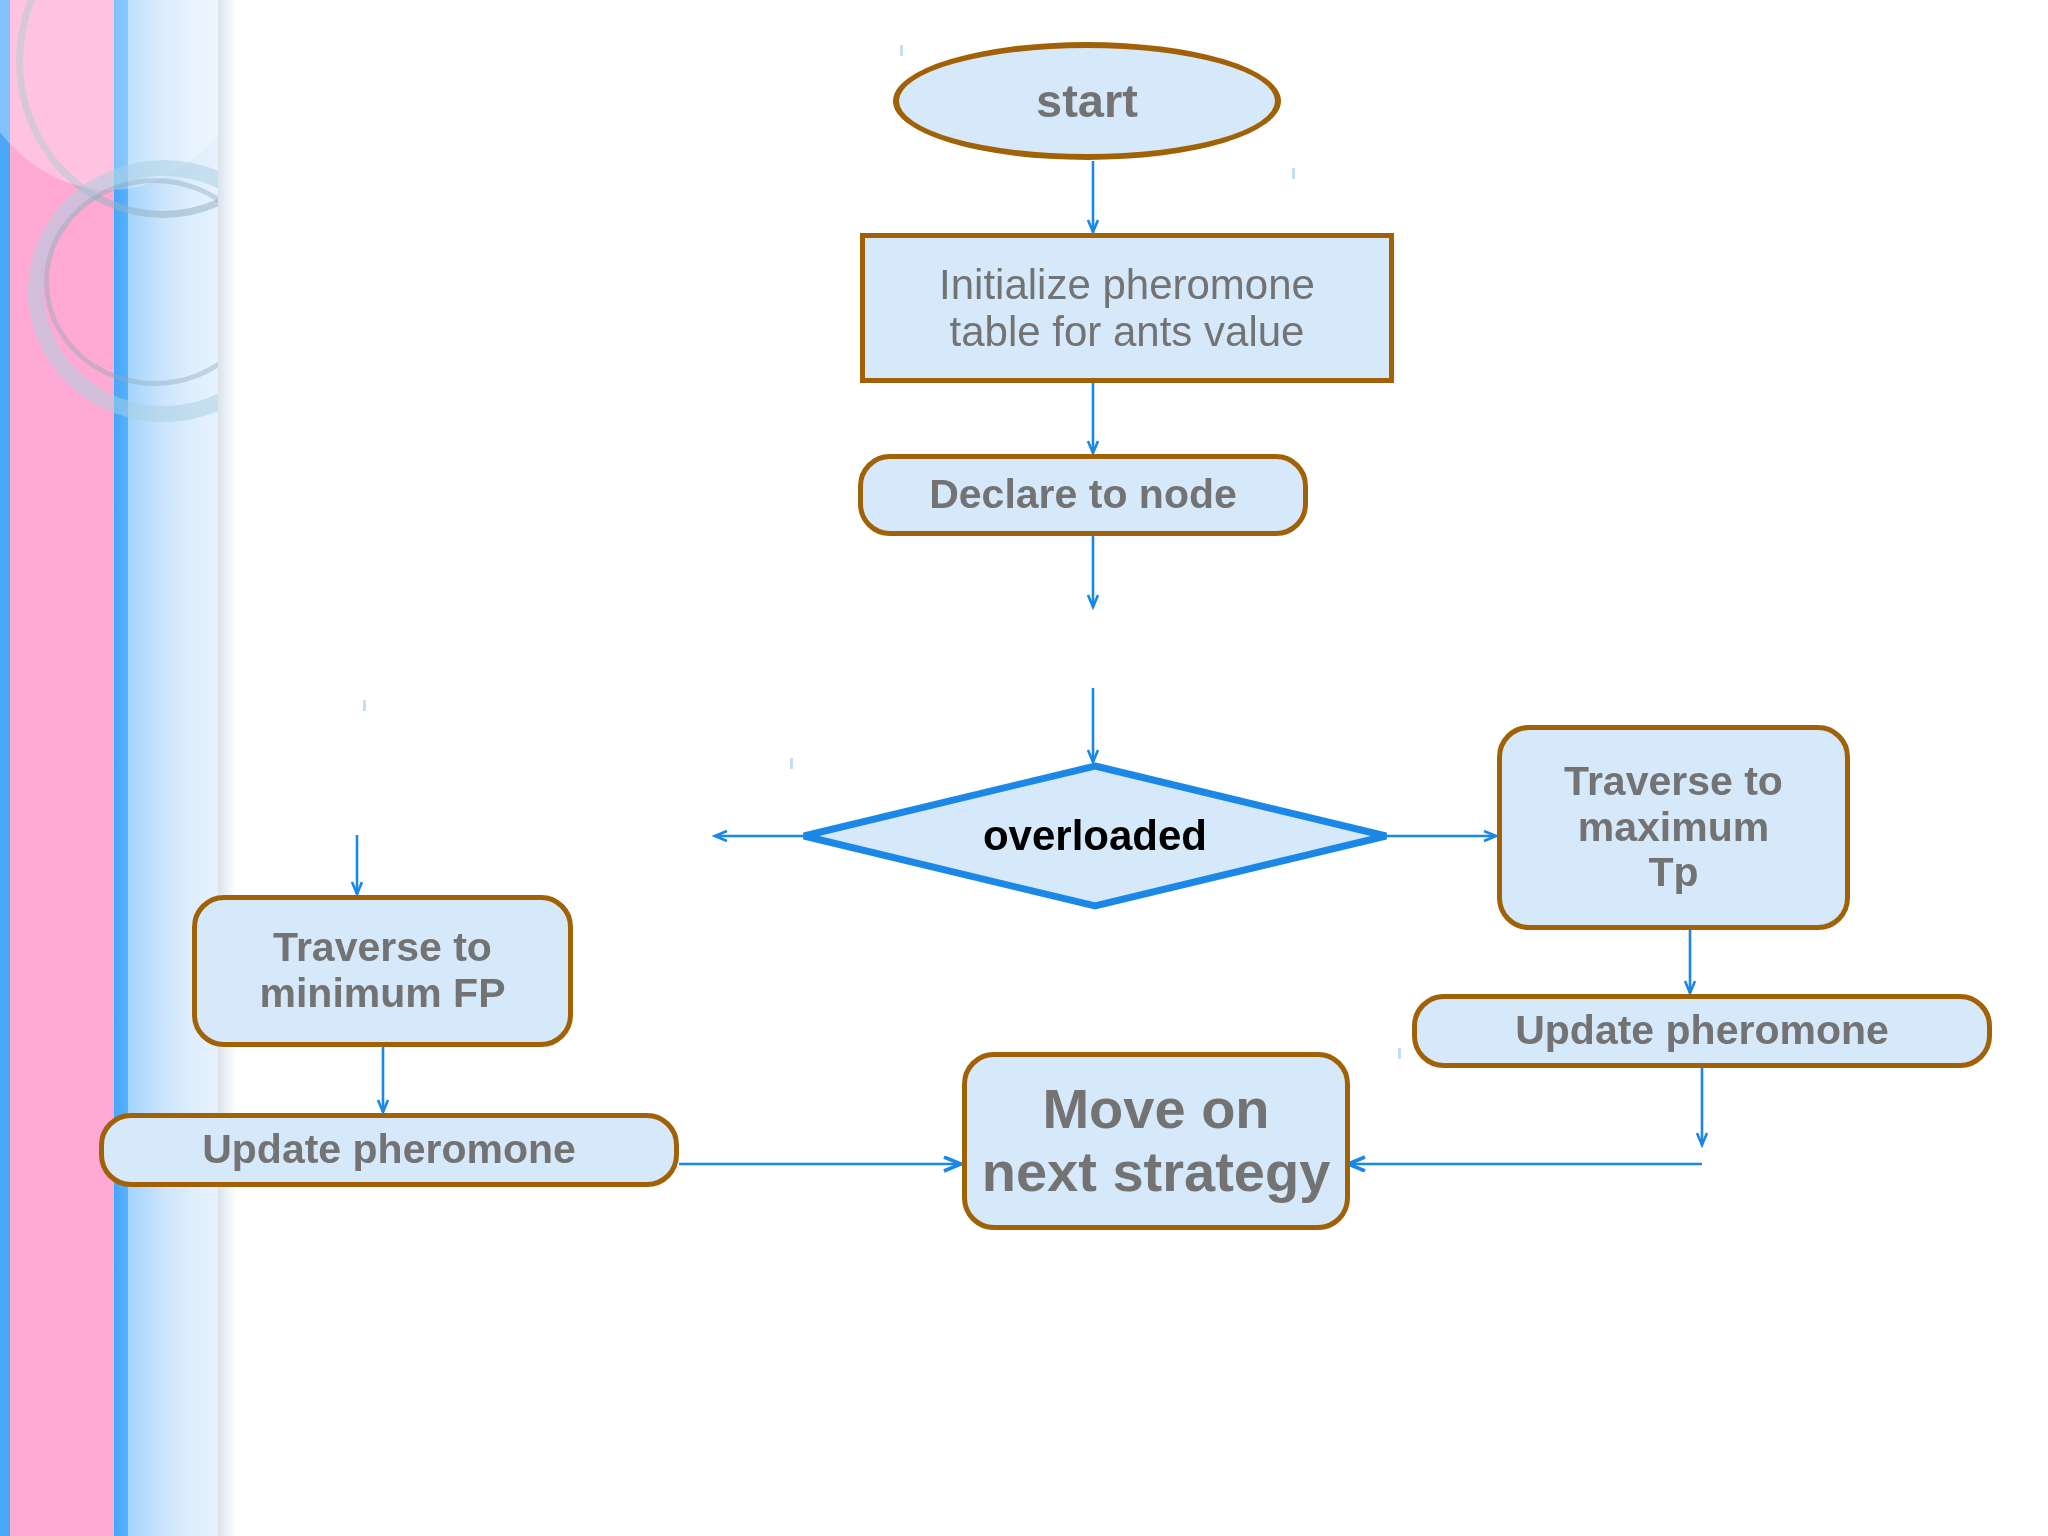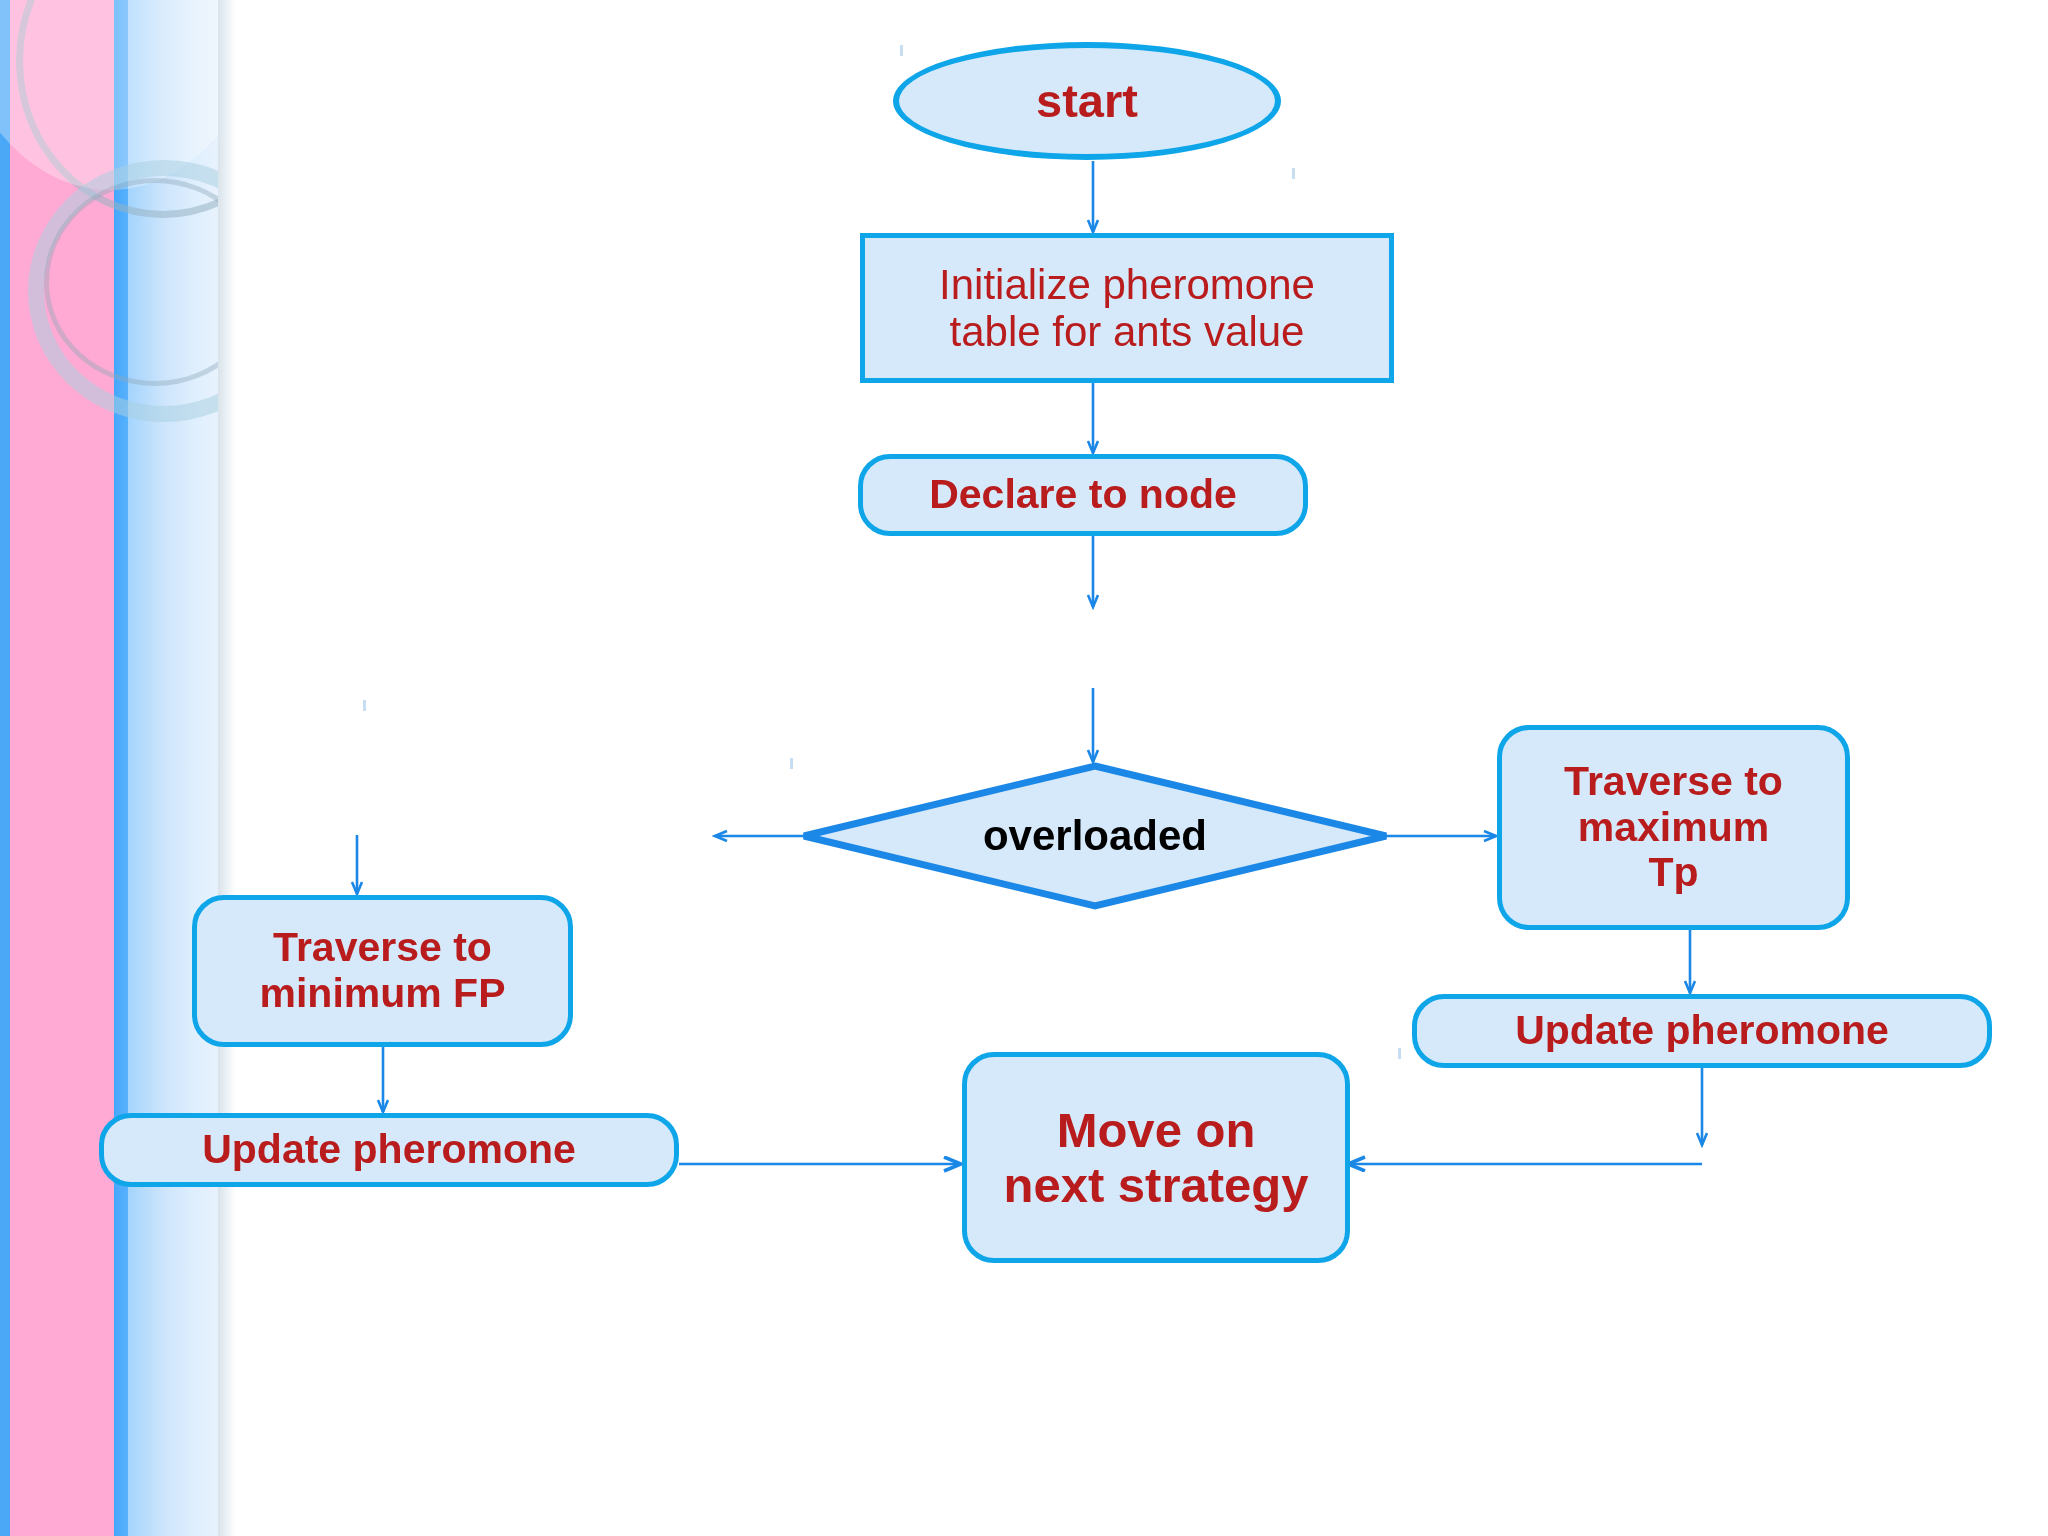--- a/index.html
+++ b/index.html
@@ -114,22 +114,22 @@
     position: absolute;
     left: 0; top: 0;
     width: 2048px; height: 1536px;
     pointer-events: none;
   }
 
   .node {
     position: absolute;
     box-sizing: border-box;
     background: #d6e9fb;
-    border: 5px solid #0ea5e9;
-    color: #b91c1c;
+    border: 5px solid #a16207;
+    color: #737373;
     display: flex;
     align-items: center;
     justify-content: center;
     text-align: center;
     line-height: 1.12;
     white-space: pre-line;
   }
   .node.bold { font-weight: bold; border-radius: 32px; }
   .node.ellipse {
     border-radius: 50%;
@@ -239,21 +239,21 @@
 maximum
 Tp</div>
 
     <div class="node bold" style="left:192px; top:895px; width:381px; height:152px; font-size:41px;">Traverse to
 minimum FP</div>
 
     <div class="node bold" style="left:1412px; top:994px; width:580px; height:74px; font-size:41px;">Update pheromone</div>
 
     <div class="node bold" style="left:99px; top:1113px; width:580px; height:74px; font-size:41px;">Update pheromone</div>
 
-    <div class="node bold" style="left:962px; top:1052px; width:388px; height:211px; font-size:49px;text-align:center;">Move on
+    <div class="node bold" style="left:962px; top:1052px; width:388px; height:178px; font-size:56px;text-align:center;">Move on
 next strategy</div>
 
     <div class="dust" style="left:900px; top:45px;"></div>
     <div class="dust" style="left:1292px; top:168px;"></div>
     <div class="dust" style="left:363px; top:700px;"></div>
     <div class="dust" style="left:790px; top:758px;"></div>
     <div class="dust" style="left:1398px; top:1048px;"></div>
   </div>
 
 </div>

